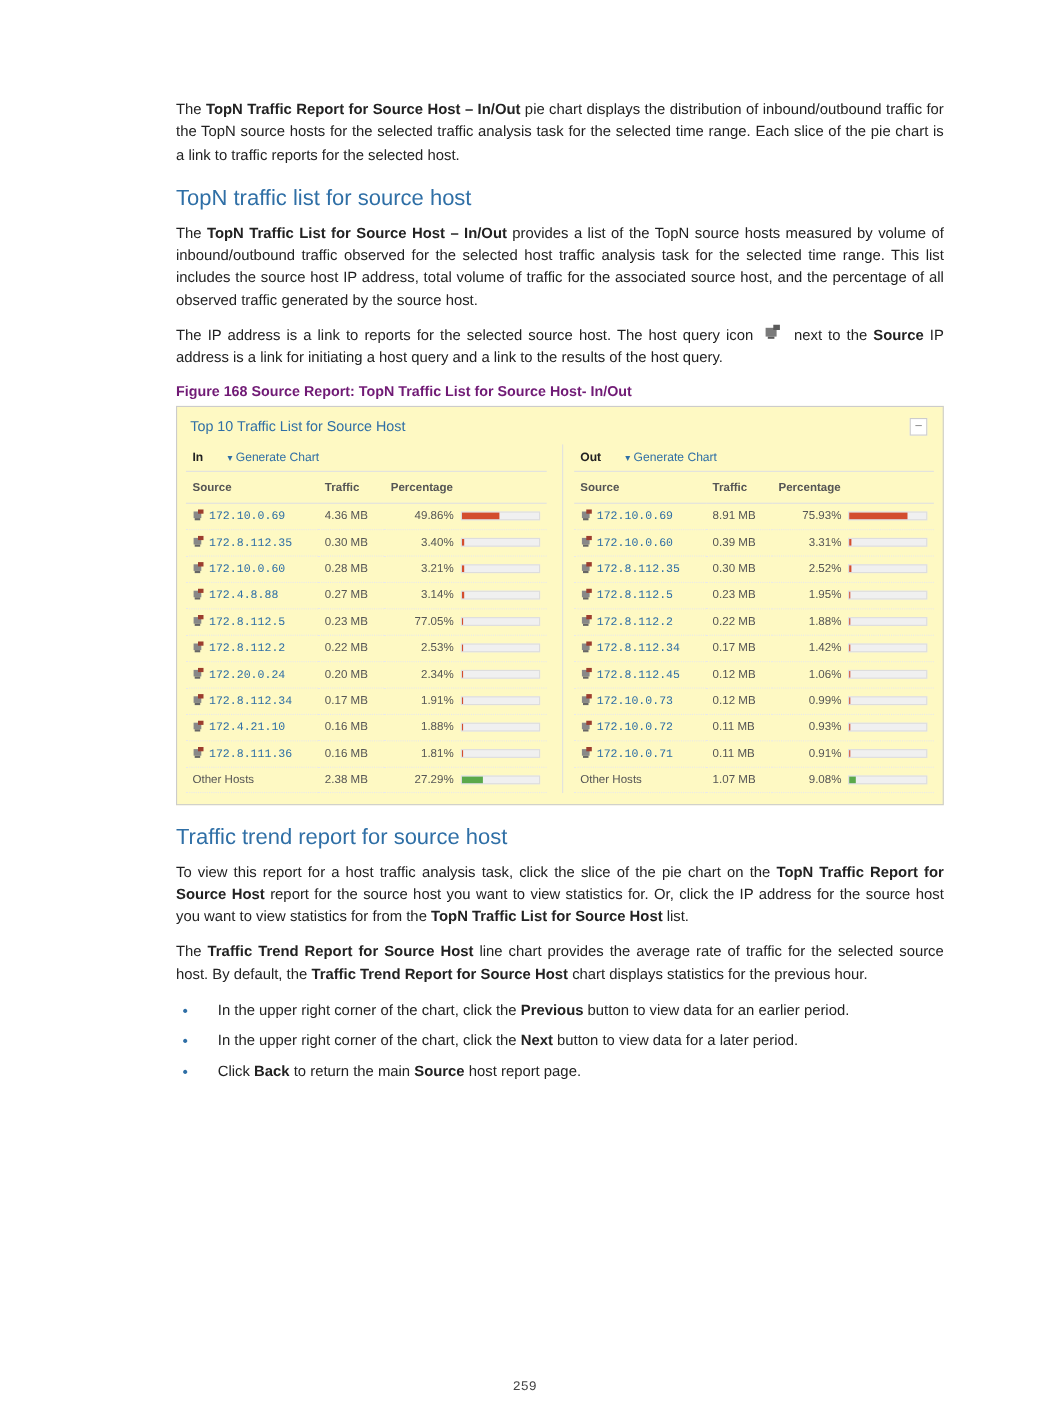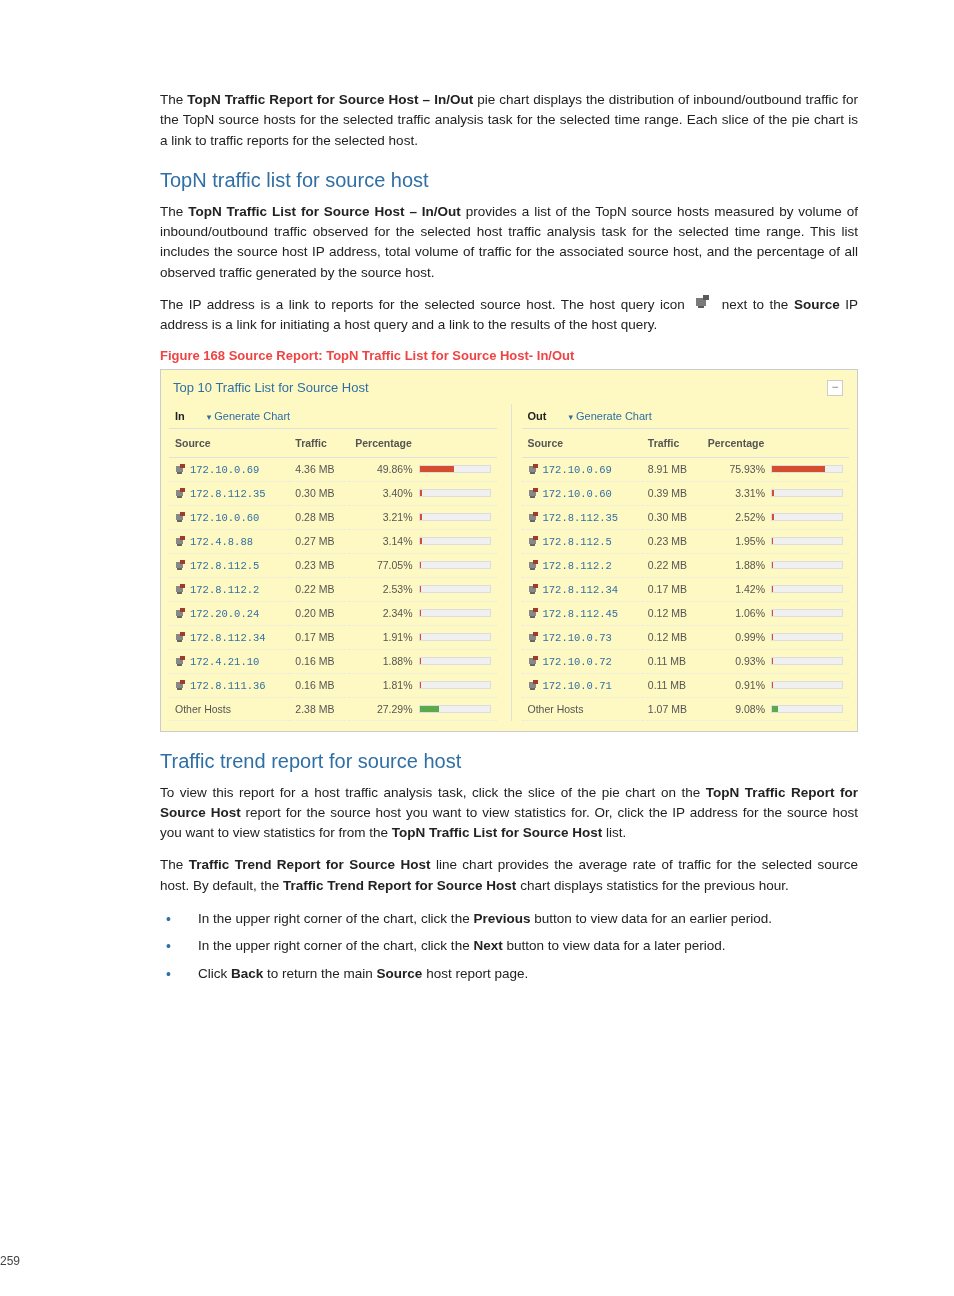--- a/index.html
+++ b/index.html
@@ -26,21 +26,21 @@
     text-align: justify;
   }
   .bold { font-weight: 700; }
   h2.section {
     color: #2f6fa6;
     font-weight: 400;
     font-size: 20px;
     margin: 18px 0 10px 0;
   }
   .fig-caption {
-    color: #ef4444;
+    color: #701a75;
     font-weight: 700;
     font-size: 13px;
     margin: 8px 0 6px 0;
   }
   .inline-icon {
     display:inline-block;
     vertical-align: middle;
     margin: 0 4px;
   }
   .panel {
@@ -152,23 +152,24 @@
     color:#2f6fa6;
     position:absolute;
     left:6px;
     top:0;
     font-size:14px;
   }
   .page-num {
     position:absolute;
     bottom:28px;
     left:0; right:0;
-    text-align:left;
+    text-align:center;
     font-size:12px;
     color:#444;
+    font-family:Liberation Mono, monospace;
   }
 </style>
 </head>
 <body>
 
 <div class="page">
 
   <p class="body first">
     <span>The </span><span class="bold">TopN Traffic Report for Source Host – In/Out</span><span> pie chart displays the distribution of inbound/outbound traffic for the TopN source hosts for the selected traffic analysis task for the selected time range. Each slice of the pie chart is a link to traffic reports for the selected host.</span>
   </p>

